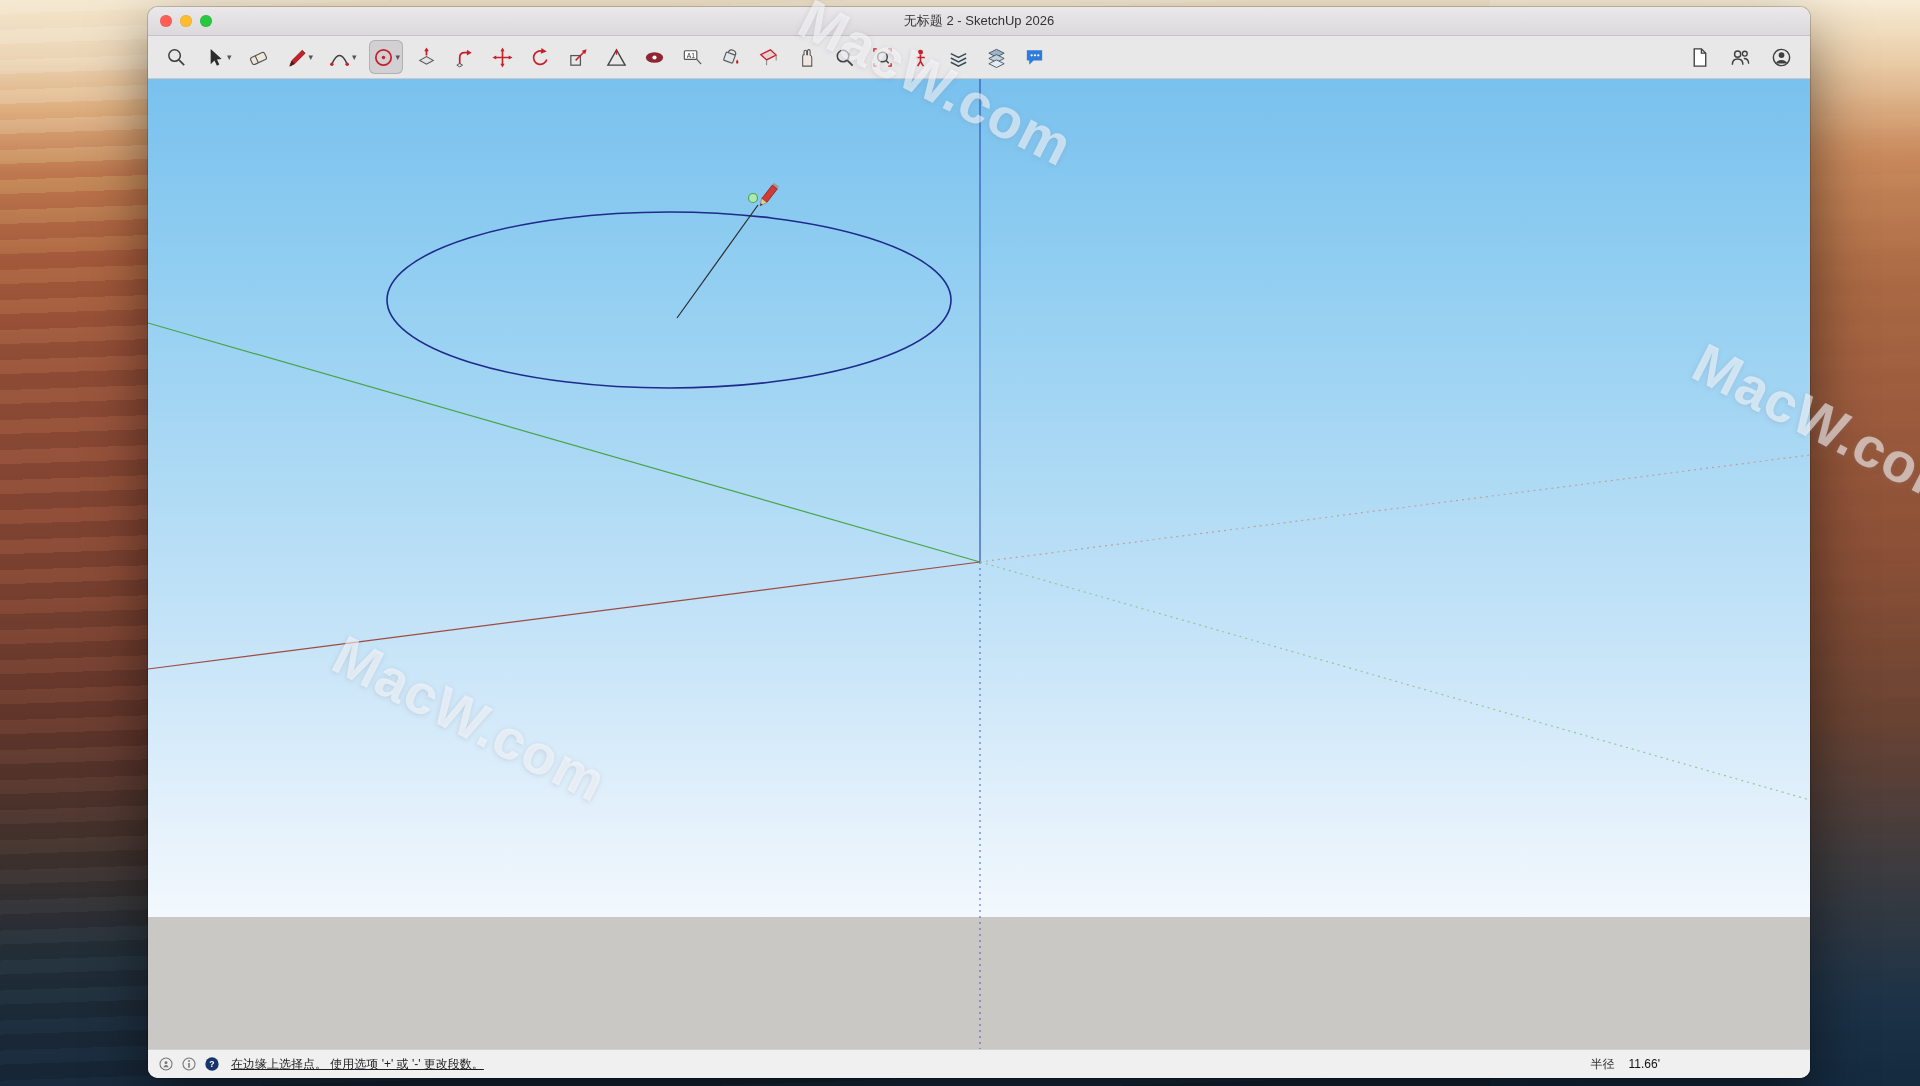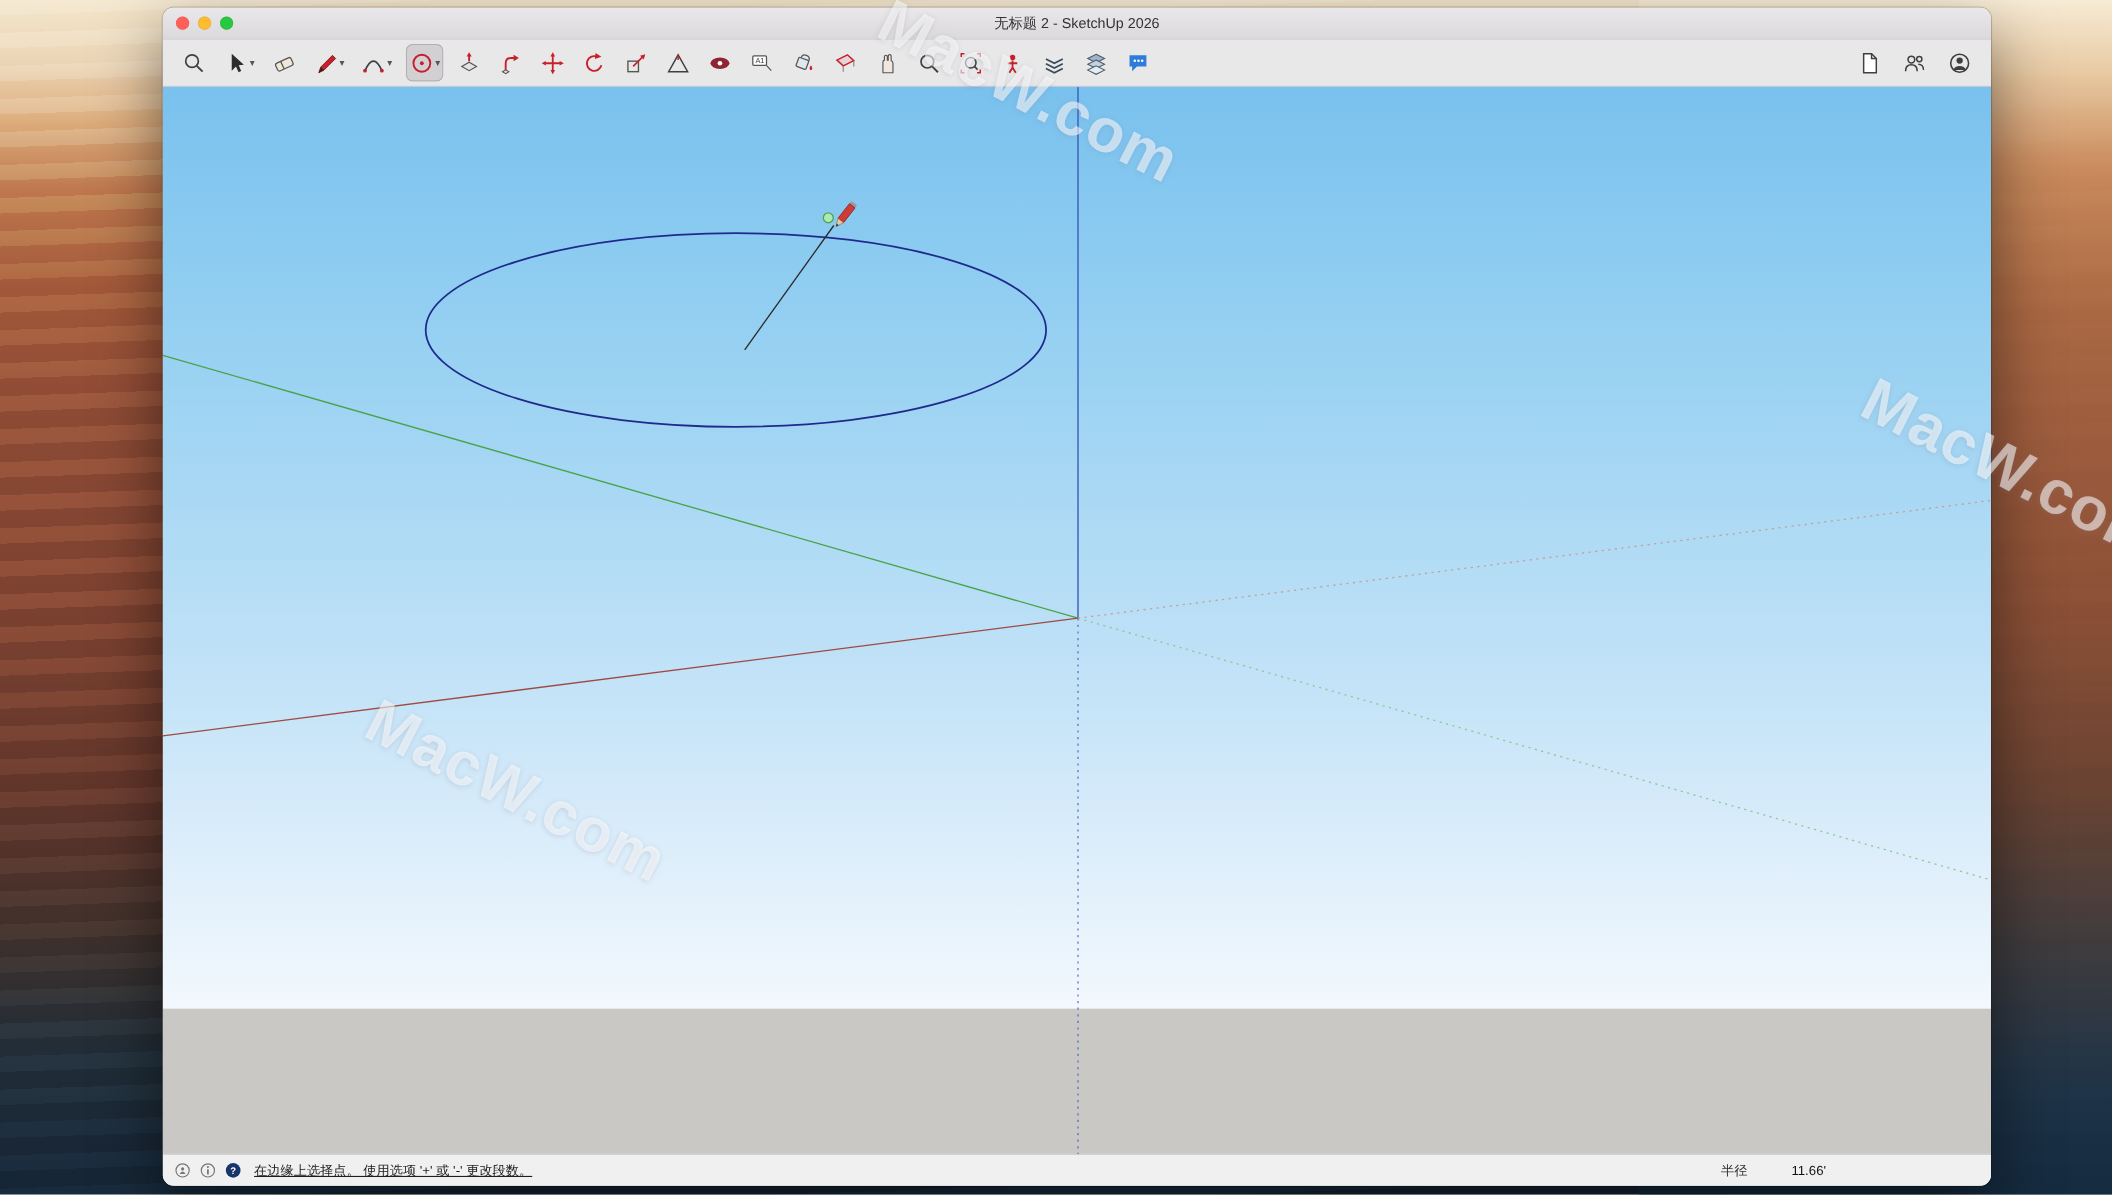--- a/index.html
+++ b/index.html
@@ -65,23 +65,23 @@
   
   .statusbar{
     height:28px;flex:0 0 auto;display:flex;align-items:center;gap:7px;
     background:#f1f0f1;border-top:1px solid #d2d0d2;padding:0 10px;
     font-size:12px;color:#1d1d1f;
   }
   .sb-icons{display:flex;align-items:center;gap:7px;}
   .sb-icon{width:16px;height:16px;display:block;}
   .sb-icon svg{width:100%;height:100%;display:block;}
   .hint{margin-left:4px;text-decoration:underline;}
-  .measure{margin-left:auto;margin-right:140px;display:flex;align-items:center;}
+  .measure{margin-left:auto;margin-right:140px;display:flex;align-items:center;gap:14px;}
   .m-label{color:#333;}
-  .m-value{color:#111;margin-left:40px;}
+  .m-value{color:#111;}
   
   .watermark{
     position:absolute;z-index:50;pointer-events:none;
     color:rgba(255,255,255,.55);font-size:56px;font-weight:700;letter-spacing:1px;
     transform-origin:left top;text-shadow:0 1px 5px rgba(130,130,150,.25);
     white-space:nowrap;
   }
 </style>
 </head>
 <body>

